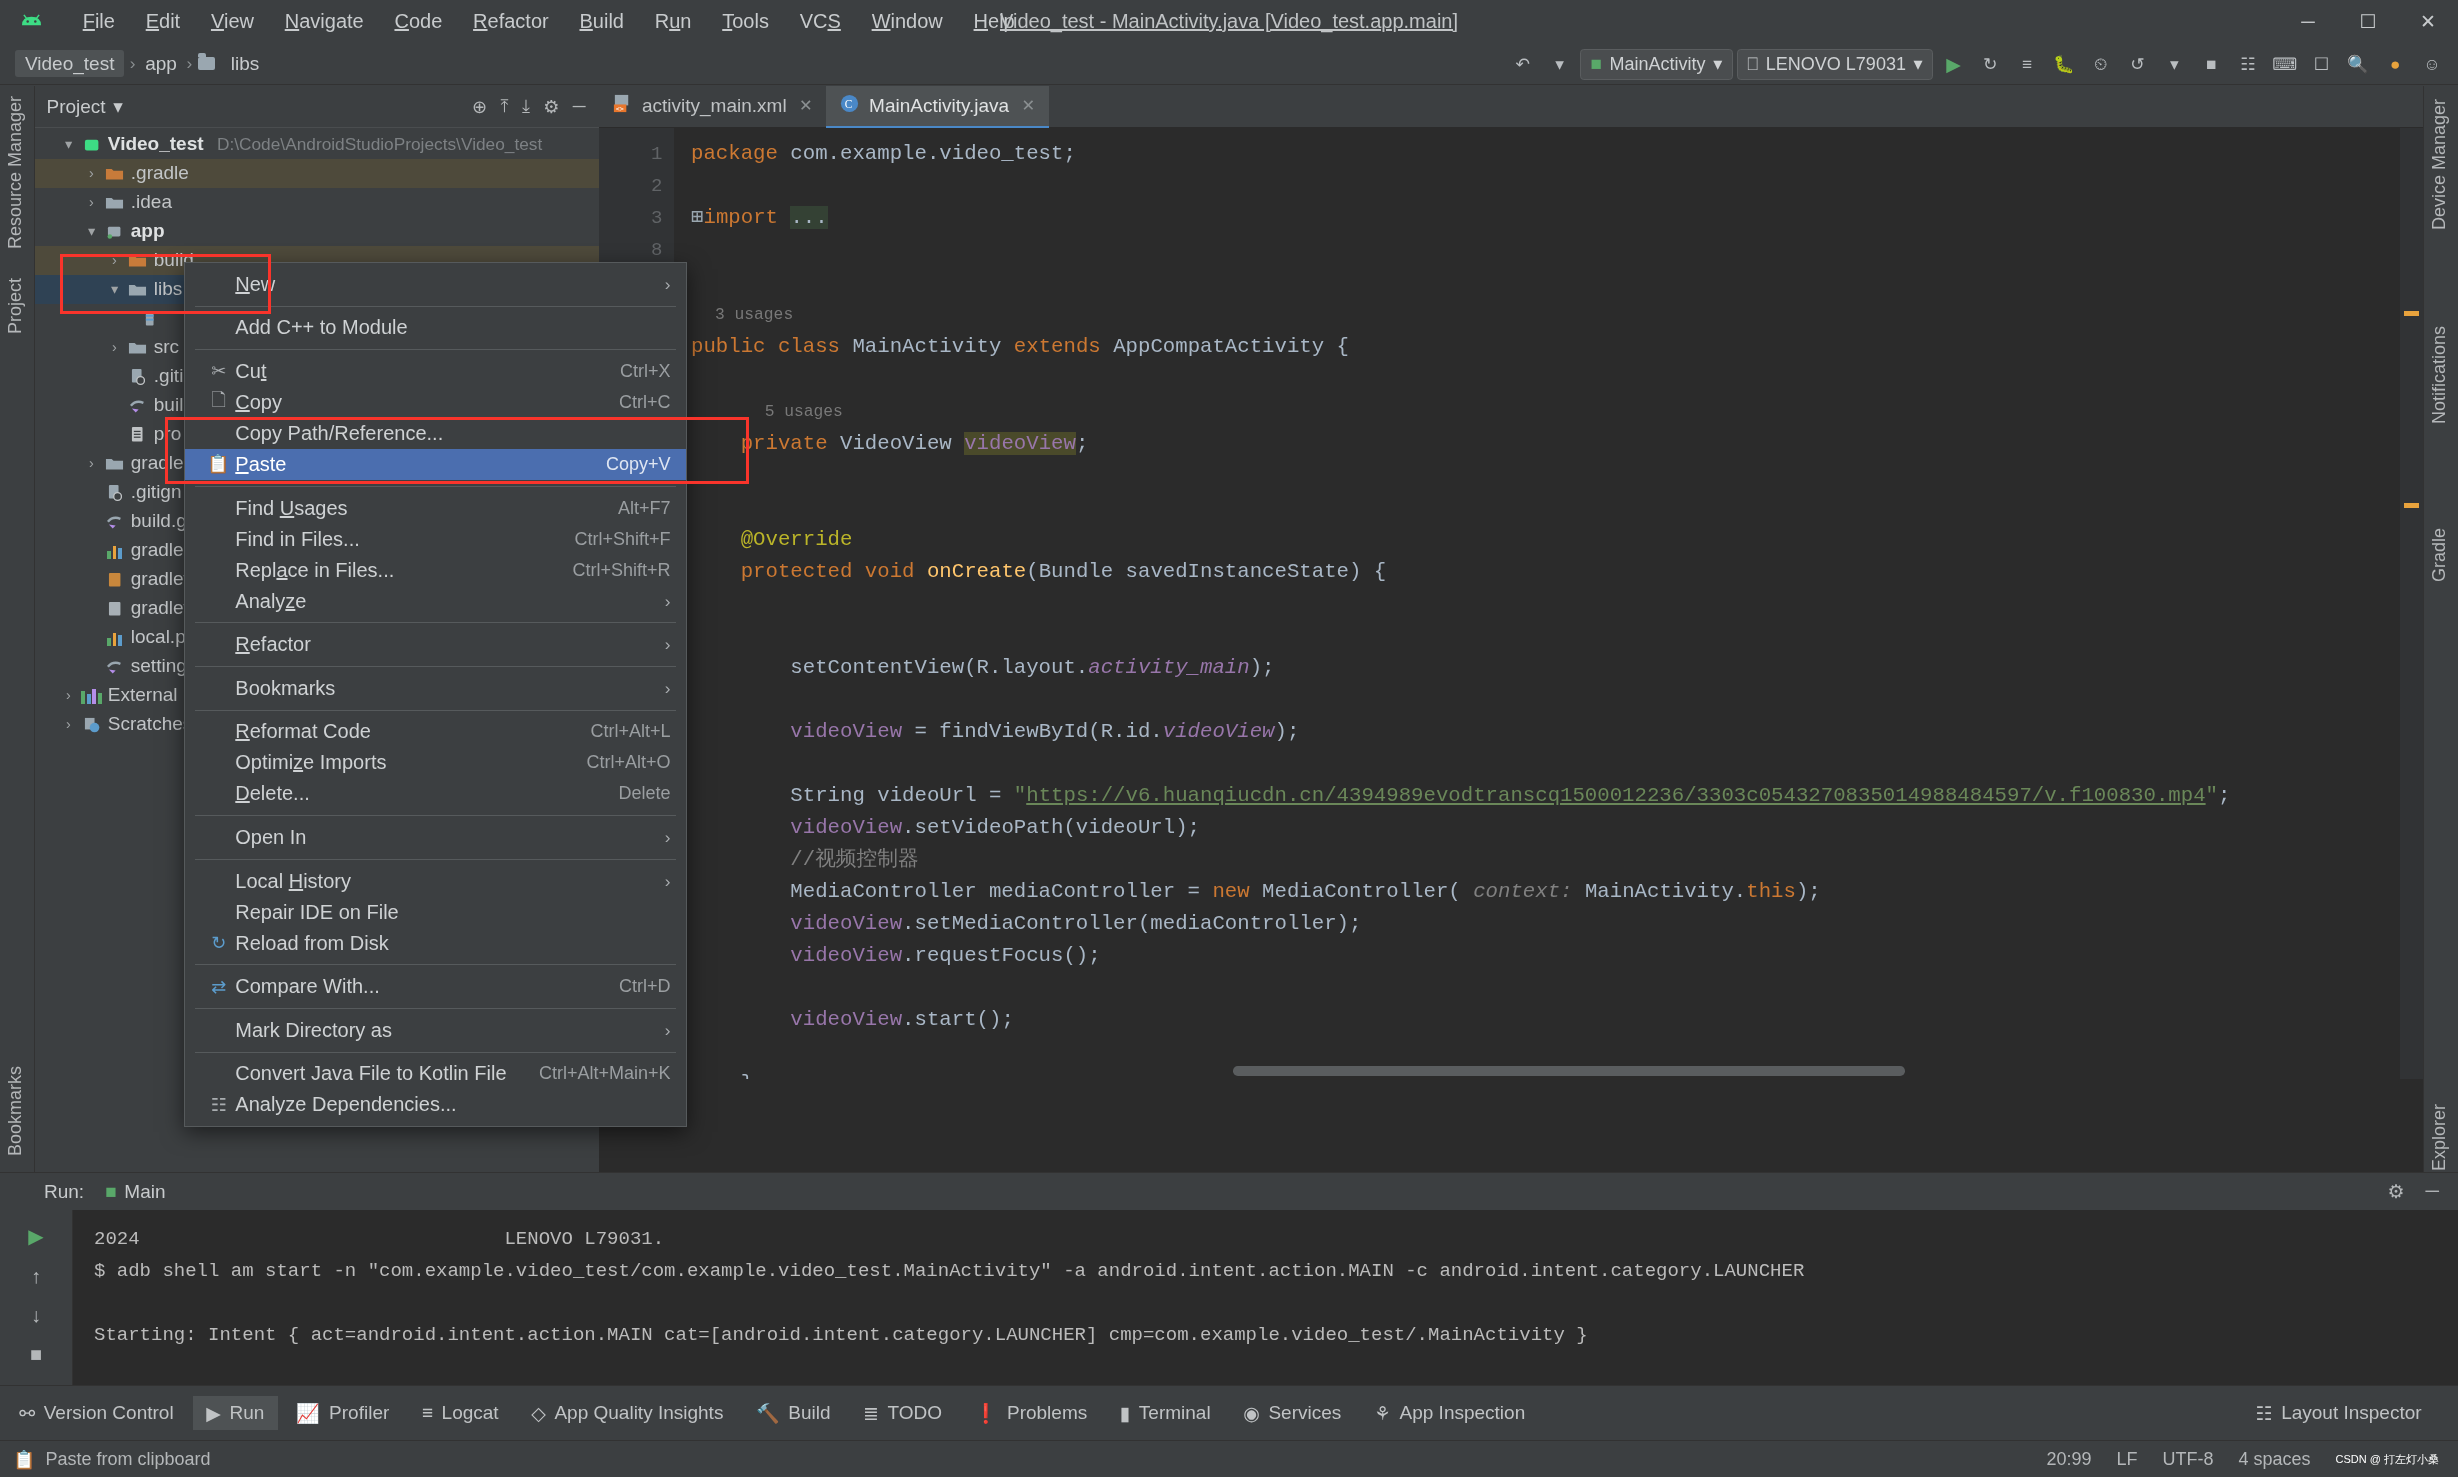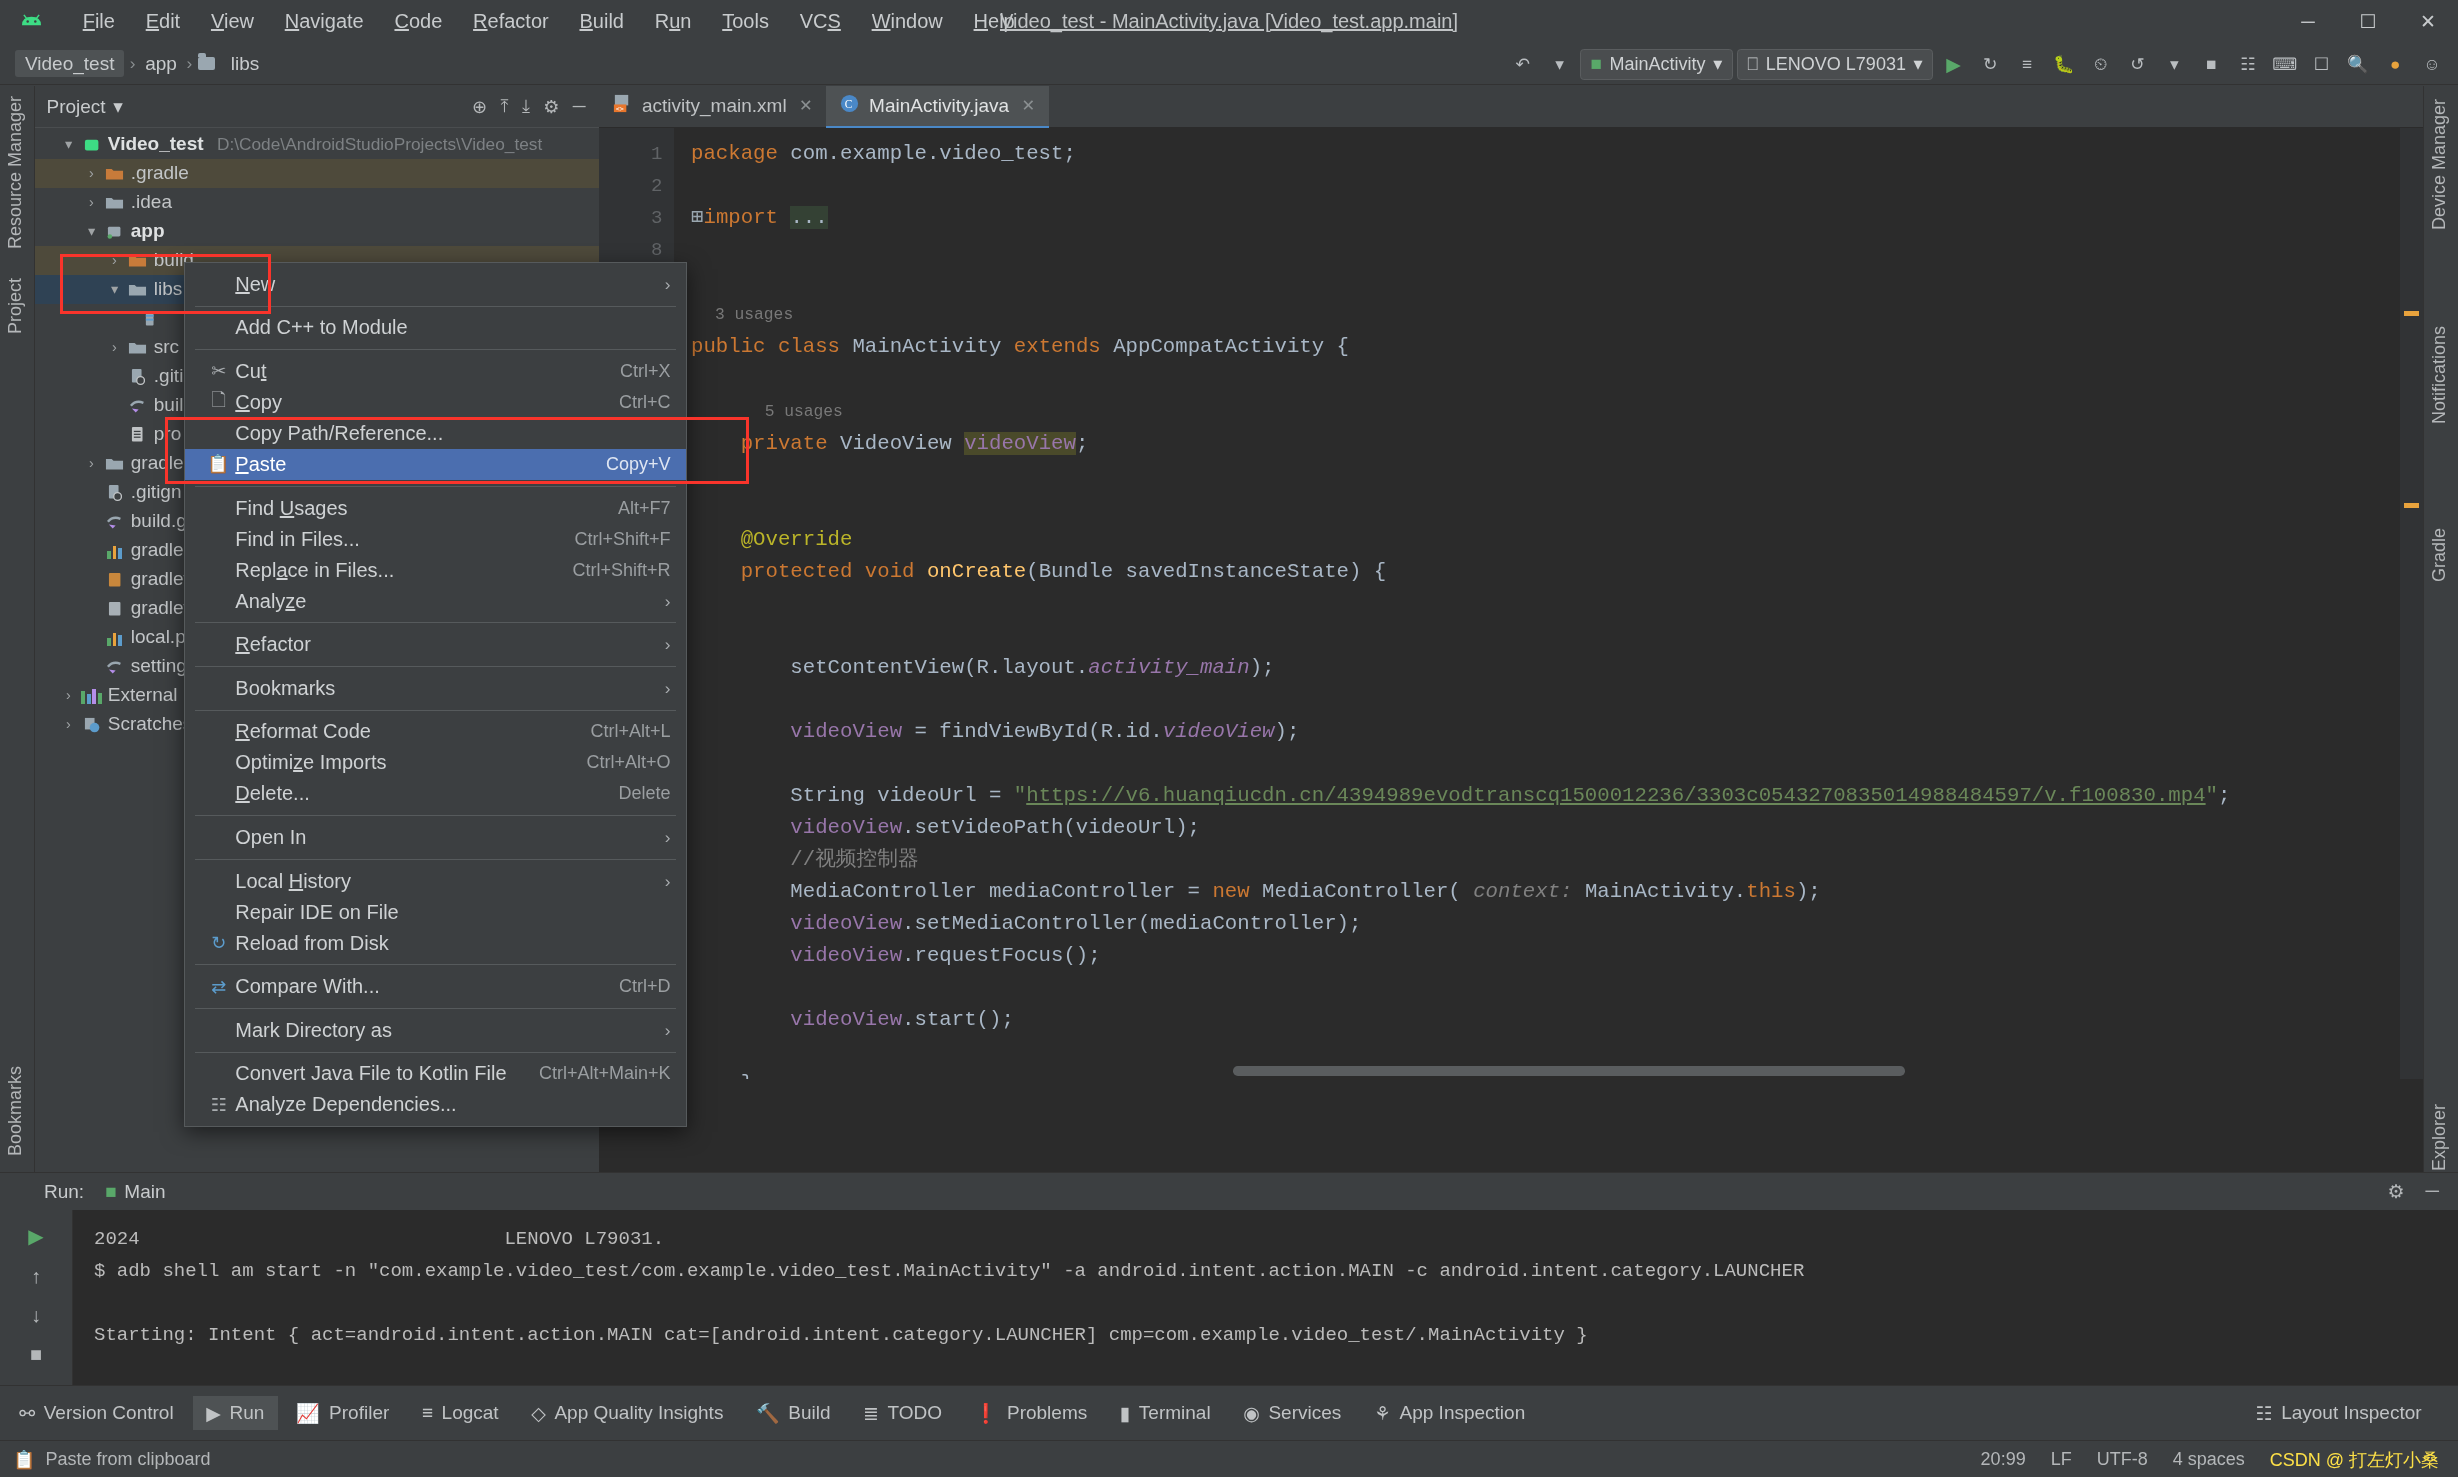--- a/index.html
+++ b/index.html
@@ -702,21 +702,21 @@
   <div class="statusbar">
     <div class="left">
       <span>📋</span>
       <span>Paste from clipboard</span>
     </div>
     <div class="right">
       <span>20:99</span>
       <span>LF</span>
       <span>UTF-8</span>
       <span>4 spaces</span>
-      <span style="color:#fde047;font-size:18px">CSDN @ 打左灯小桑</span>
+      <span style="color:#ffffff;font-size:11px">CSDN @ 打左灯小桑</span>
     </div>
   </div>
 
   <div class="ctxmenu">
     <div class="ctxitem">
       <span class="cico"></span>
       <span class="lbl"><u class="mn">N</u>ew</span>
       <span class="sub">›</span>
     </div>
     <div class="ctxsep"></div>

